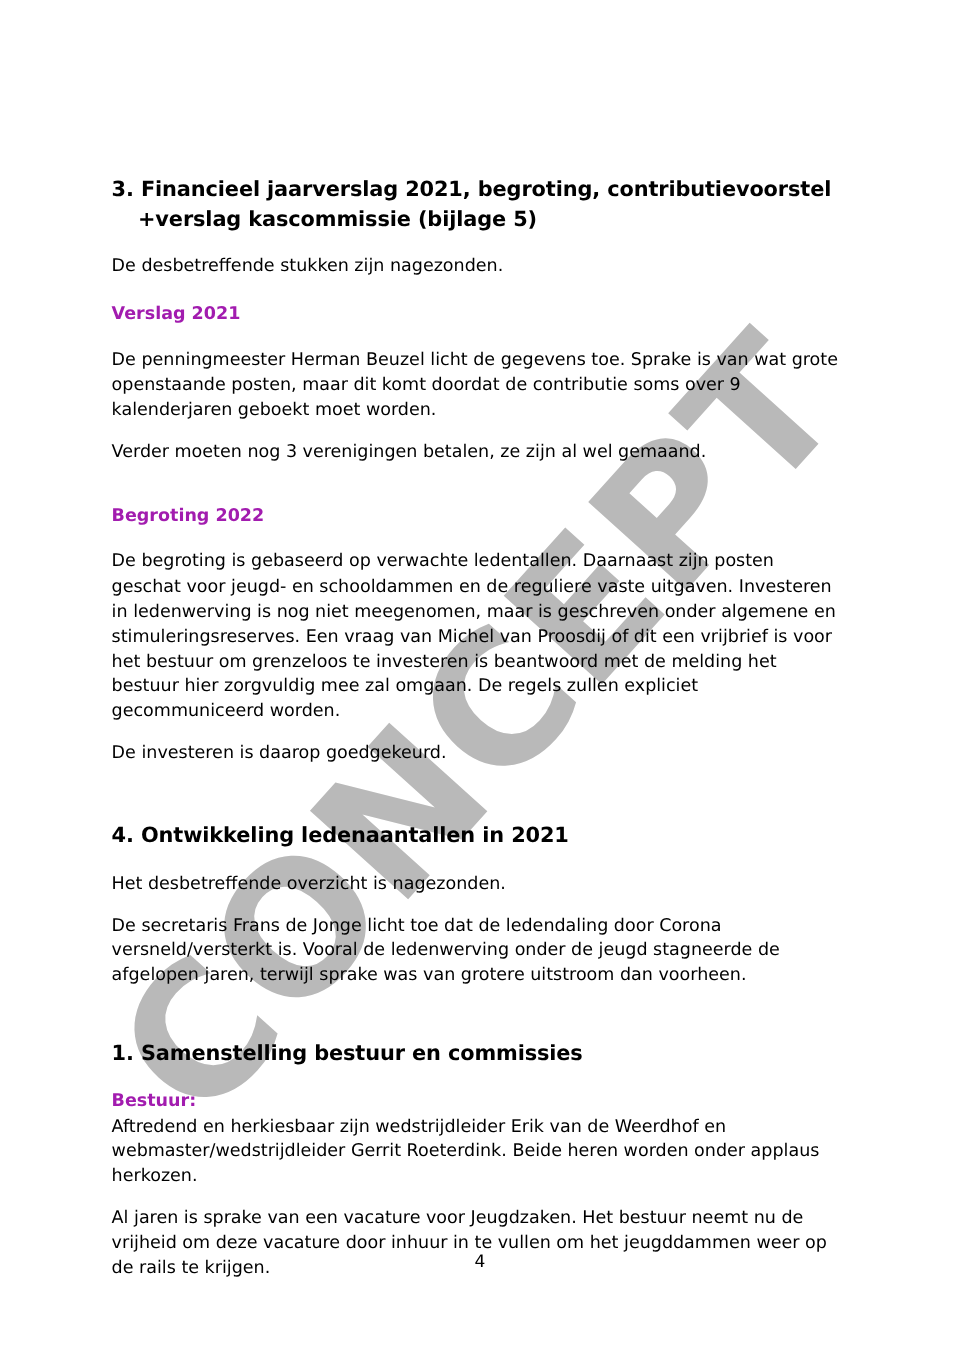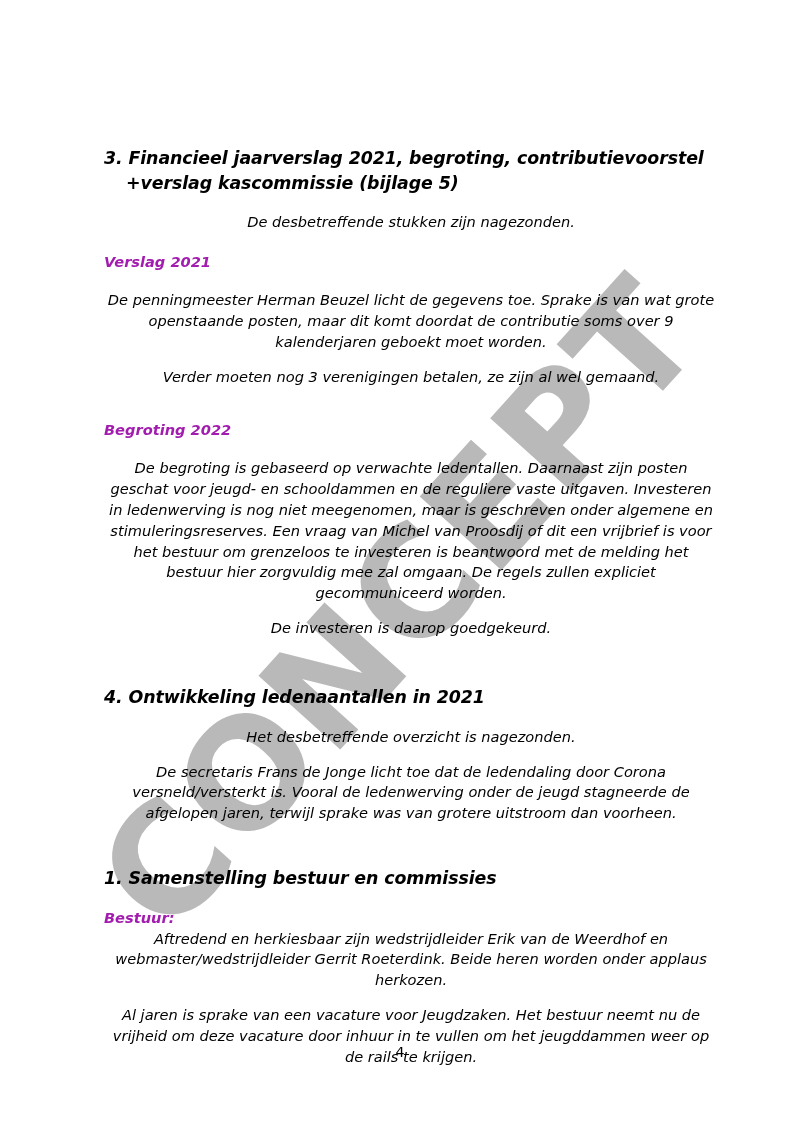--- a/index.html
+++ b/index.html
@@ -40,25 +40,24 @@
     letter-spacing: 2px;
     color: #b9b9b9;
     white-space: nowrap;
     line-height: 1;
     user-select: none;
   }
 
   
   .content {
     position: absolute;
-    left: 104px;
+    left: 93px;
     top: 146px;
     width: 614px;
     z-index: 2;
-    font-style: italic;
   }
 
   .h-main {
     font-size: 17.4px;
     font-weight: 700;
     line-height: 1.42;
     letter-spacing: -0.1px;
     margin: 0;
     padding: 0;
     color: #000;
@@ -77,21 +76,21 @@
     color: #a21caf;
   }
 
   p.body {
     font-size: 14.6px;
     font-weight: 400;
     line-height: 1.43;
     margin: 0;
     padding: 0;
     color: #000;
-    text-align: center;
+    text-align: left;
   }
   .gap-14 { height: 14px; }
   .gap-17 { height: 17px; }
   .gap-19 { height: 19px; }
   .gap-42 { height: 42px; }
   .gap-46 { height: 46px; }
 
   .page-number {
     position: absolute;
     left: 0;

